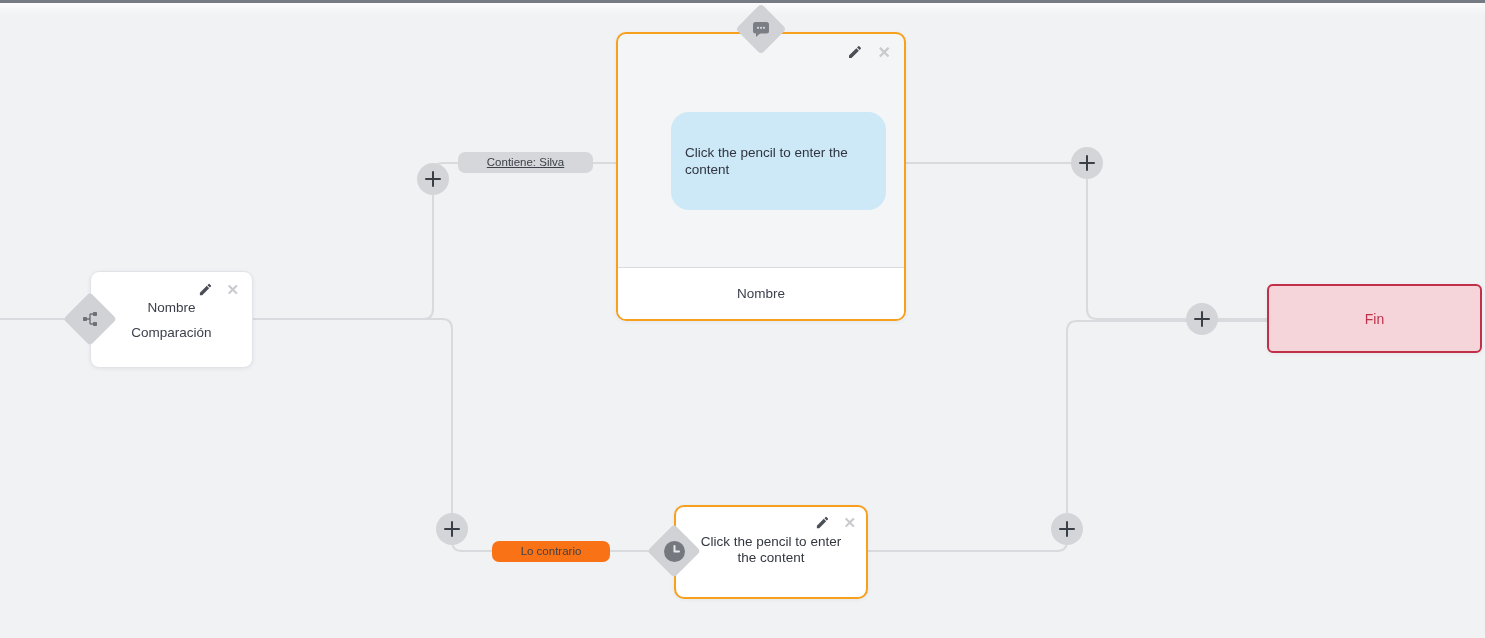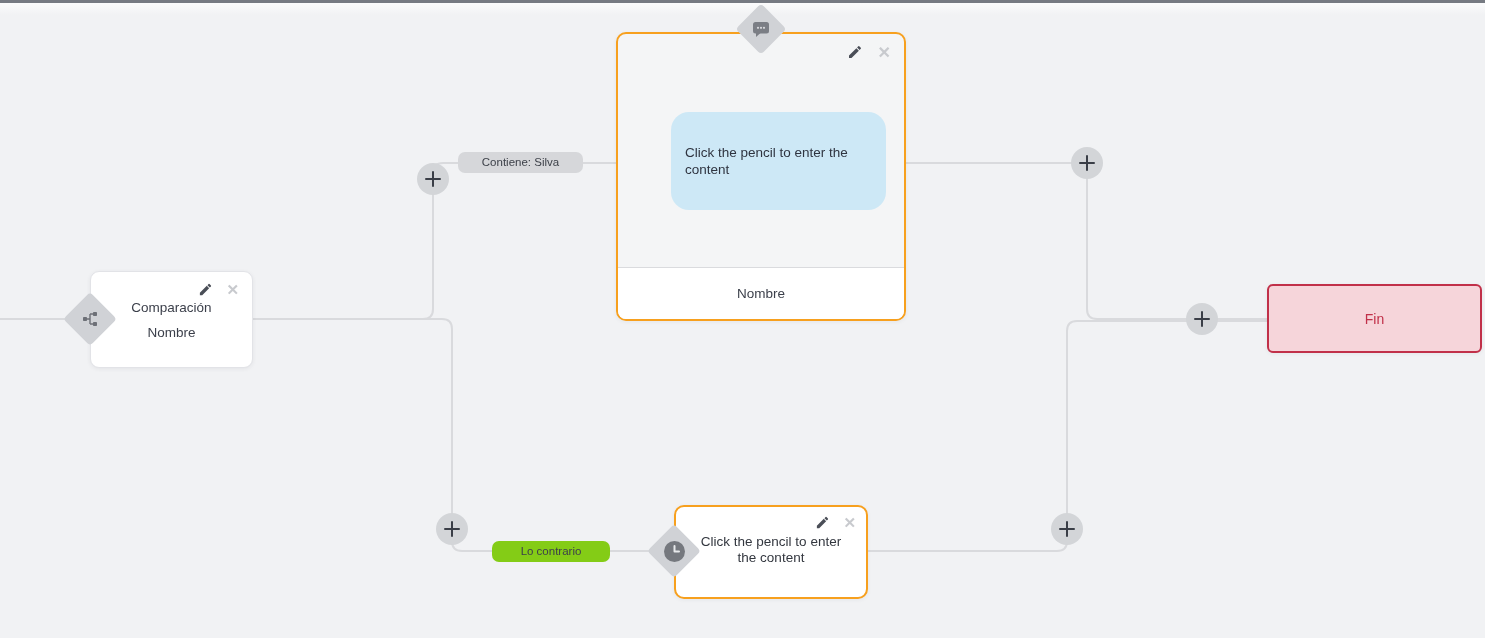--- a/index.html
+++ b/index.html
@@ -14,21 +14,21 @@
     background:linear-gradient(180deg,#fbfbfc,rgba(241,242,244,0));z-index:1;}
   svg.edges{position:absolute;left:0;top:0;z-index:2;}
   svg.edges path{fill:none;stroke:#d9dadd;stroke-width:2;}
 
   
   .pill{
     position:absolute;z-index:6;height:21px;line-height:21px;border-radius:7px;
     font-size:11.5px;text-align:center;color:#3d4149;box-sizing:border-box;
   }
   .pill.gray{background:#d6d7da;}
-  .pill.white{background:#84cc16;text-align:center;}
+  .pill.white{background:#f97316;text-align:center;}
 
   
   .plus-btn{
     position:absolute;z-index:7;width:32px;height:32px;border-radius:50%;
     background:#d3d5d8;cursor:pointer;
   }
   .plus-btn::before{content:"";position:absolute;left:8px;right:8px;top:50%;height:2.4px;
     margin-top:-1.2px;background:#3a3e47;border-radius:1px;}
   .plus-btn::after{content:"";position:absolute;top:8px;bottom:8px;left:50%;width:2.4px;
     margin-left:-1.2px;background:#3a3e47;border-radius:1px;}
@@ -102,39 +102,39 @@
   <div class="top-edge"></div>
 
   <svg class="edges" width="1485" height="638">
     <path d="M 0 319 H 71"></path>
     <path d="M 253 319 H 423 Q 433 319 433 309 V 173 Q 433 163 443 163 H 616"></path>
     <path d="M 253 319 H 442 Q 452 319 452 329 V 541 Q 452 551 462 551 H 660"></path>
     <path d="M 906 163 H 1077 Q 1087 163 1087 173 V 309 Q 1087 319 1097 319 H 1267"></path>
     <path d="M 868 551 H 1057 Q 1067 551 1067 541 V 331 Q 1067 321 1077 321 H 1267"></path>
   </svg>
 
-  <div class="pill gray" style="left:458px;top:152px;width:125px;">Contiene: Silva</div>
+  <div class="pill gray" style="left:458px;top:152px;width:135px;text-decoration:underline;">Contiene: Silva</div>
   <div class="pill white" style="left:492px;top:541px;width:118px;">Lo contrario</div>
 
   <div class="plus-btn" style="left:417px;top:163px;"></div>
   <div class="plus-btn" style="left:436px;top:513px;"></div>
   <div class="plus-btn" style="left:1071px;top:147px;"></div>
   <div class="plus-btn" style="left:1051px;top:513px;"></div>
   <div class="plus-btn" style="left:1186px;top:303px;"></div>
 
   <div class="node cond-node">
     <div class="node-actions">
       <svg class="icon-pencil" viewBox="0 0 24 24">
         <path d="M3 17.25V21h3.75L17.81 9.94l-3.75-3.75L3 17.25zM20.71 7.04c.39-.39.39-1.02 0-1.41l-2.34-2.34a.9959.9959 0 0 0-1.41 0l-1.83 1.83 3.75 3.75 1.83-1.83z"></path>
       </svg>
       <span class="icon-close">✕</span>
     </div>
     <div class="cond-title">
+      <div>Nombre</div>
       <div>Comparación</div>
-      <div>Nombre</div>
     </div>
   </div>
 
   <div class="node msg-node">
     <div class="node-actions">
       <svg class="icon-pencil" style="width:16px;height:16px;" viewBox="0 0 24 24">
         <path d="M3 17.25V21h3.75L17.81 9.94l-3.75-3.75L3 17.25zM20.71 7.04c.39-.39.39-1.02 0-1.41l-2.34-2.34a.9959.9959 0 0 0-1.41 0l-1.83 1.83 3.75 3.75 1.83-1.83z"></path>
       </svg>
       <span class="icon-close" style="font-size:16px;">✕</span>
     </div>

